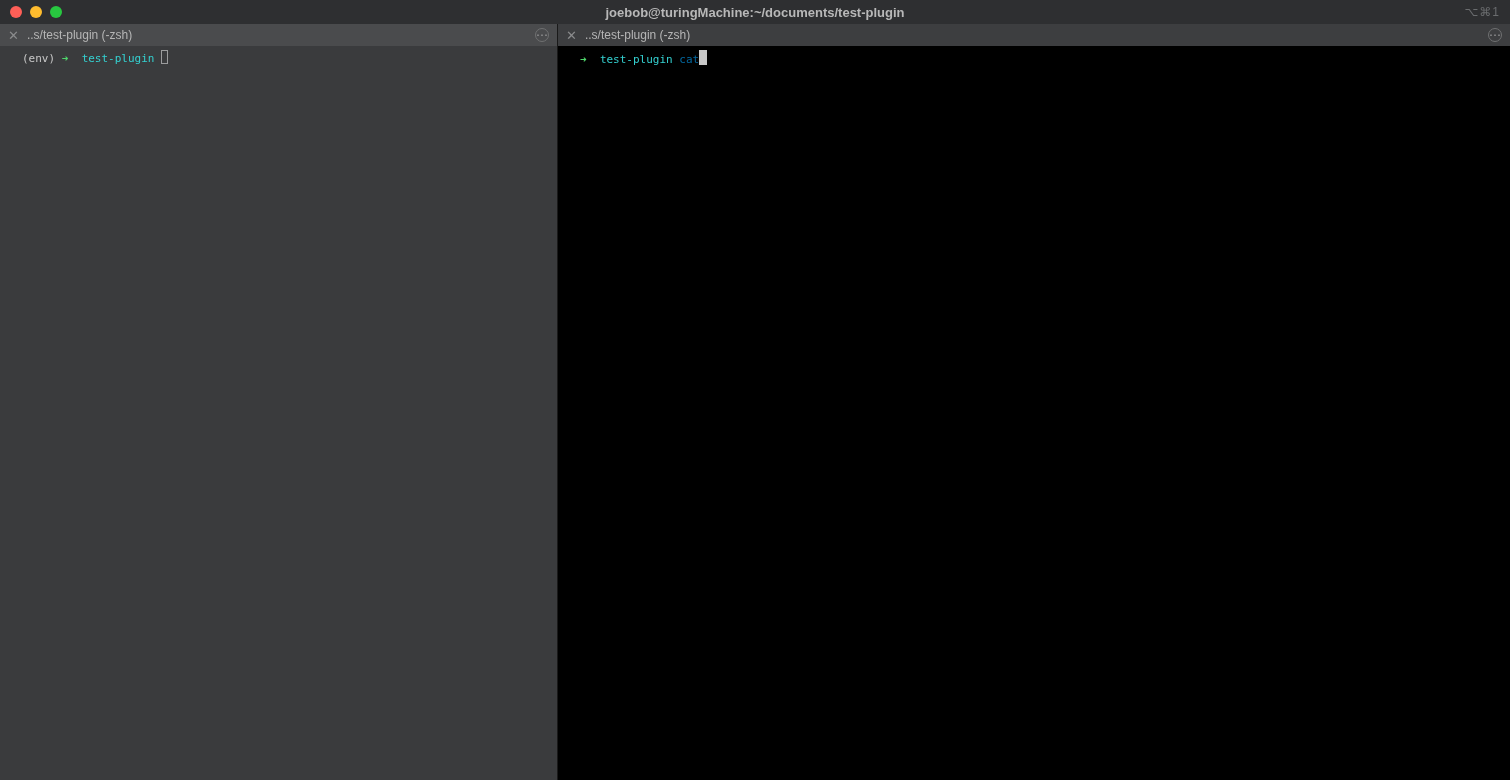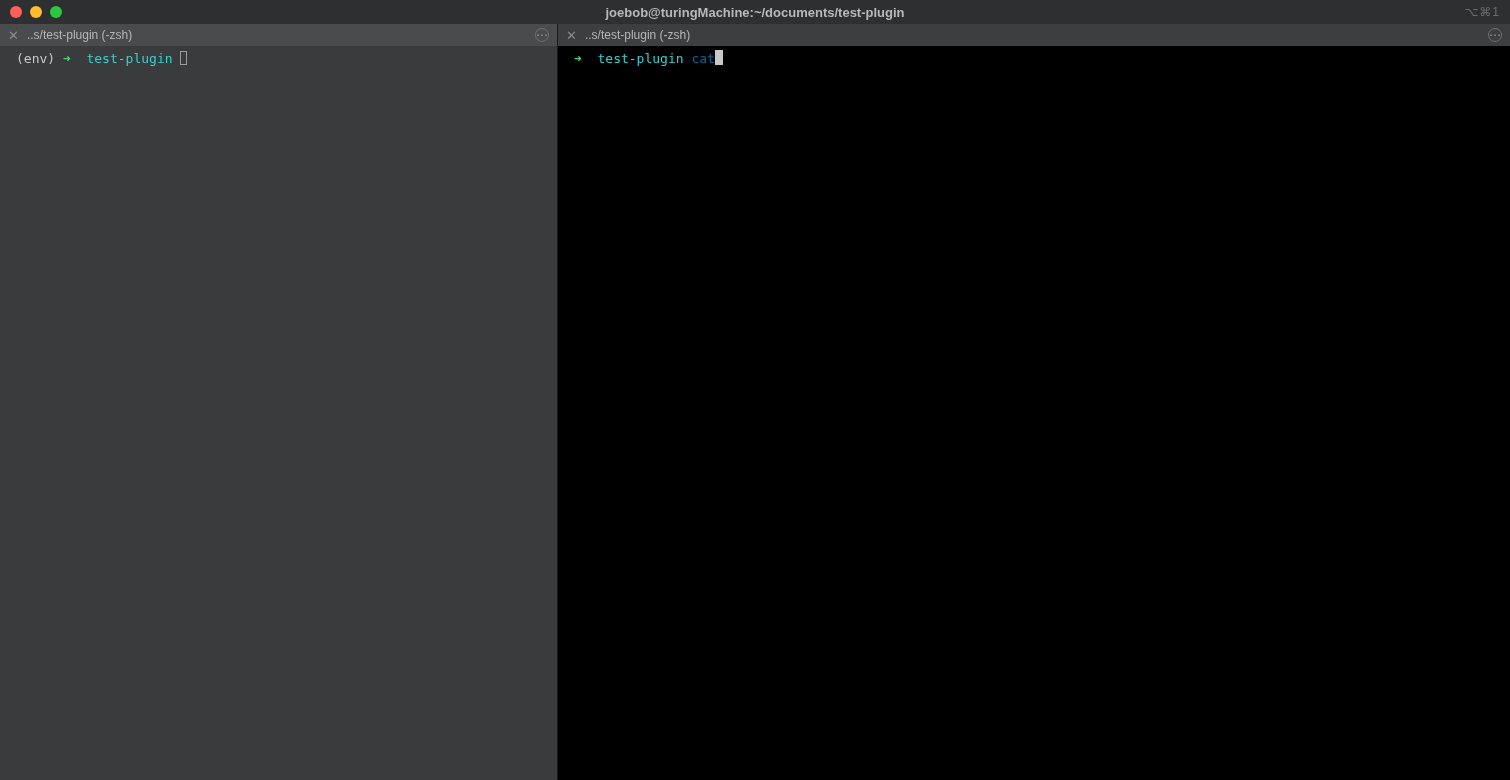--- a/index.html
+++ b/index.html
@@ -103,24 +103,24 @@
     border-radius: 50%;
     width: 14px;
     height: 14px;
     display: flex;
     align-items: center;
     justify-content: center;
     line-height: 1;
   }
   .term-body {
     flex: 1;
-    padding: 4px 16px;
+    padding: 4px 22px;
     white-space: pre;
     line-height: 1.35;
-    font-size: 13px;
+    font-size: 11px;
   }
   .env { color: #c8c8c8; }
   .arrow { color: #4fd66b; }
   .cwd { color: #34d1d1; }
   .cmd { color: #c8c8c8; }
   .dim { color: #0369a1; }
   .cursor {
     display: inline-block;
     width: 8px;
     height: 15px;

